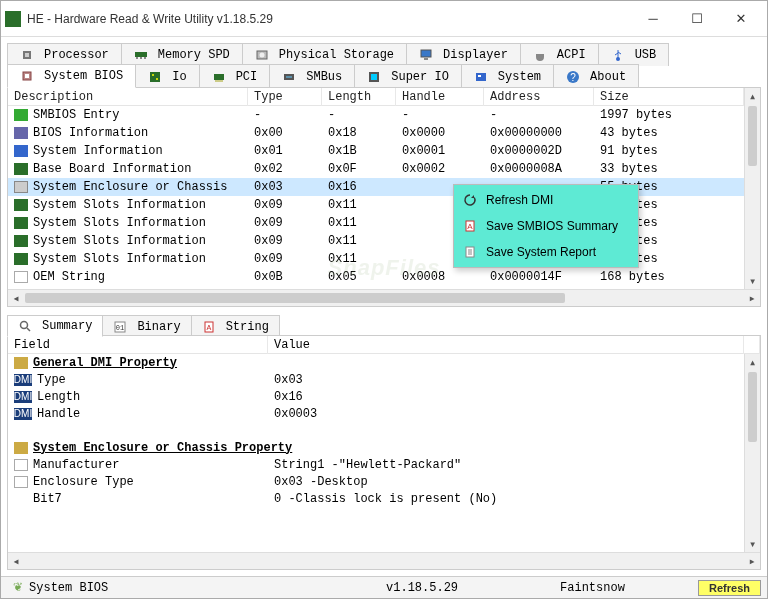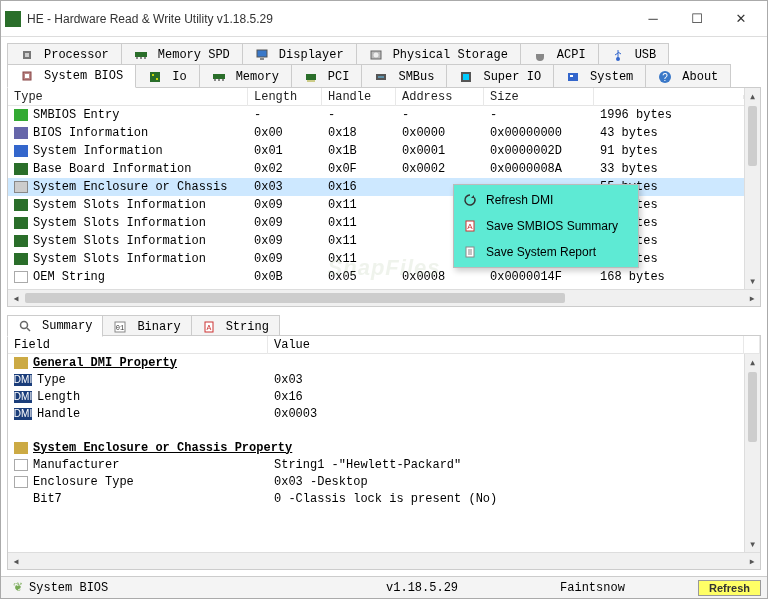--- a/index.html
+++ b/index.html
@@ -139,34 +139,34 @@
             <rect x="2" y="9" width="2" height="2" fill="#888"></rect>
             <rect x="6" y="9" width="2" height="2" fill="#888"></rect>
             <rect x="10" y="9" width="2" height="2" fill="#888"></rect>
           </svg>
         </span>
         <span>Memory SPD</span>
       </div>
       <div class="tab">
         <span class="tabicon">
           <svg width="14" height="14" viewBox="0 0 14 14">
+            <rect x="2" y="3" width="10" height="8" fill="#bbb" stroke="#666"></rect>
+            <circle cx="7" cy="7" r="2.5" fill="#eee"></circle>
+          </svg>
+        </span>
+        <span>Physical Storage</span>
+      </div>
+      <div class="tab">
+        <span class="tabicon">
+          <svg width="14" height="14" viewBox="0 0 14 14">
             <rect x="2" y="2" width="10" height="7" fill="#3a78c8" stroke="#555"></rect>
             <rect x="5" y="10" width="4" height="2" fill="#888"></rect>
           </svg>
         </span>
         <span>Displayer</span>
-      </div>
-      <div class="tab">
-        <span class="tabicon">
-          <svg width="14" height="14" viewBox="0 0 14 14">
-            <rect x="2" y="3" width="10" height="8" fill="#bbb" stroke="#666"></rect>
-            <circle cx="7" cy="7" r="2.5" fill="#eee"></circle>
-          </svg>
-        </span>
-        <span>Physical Storage</span>
       </div>
       <div class="tab">
         <span class="tabicon">
           <svg width="14" height="14" viewBox="0 0 14 14">
             <path d="M4 2v4M10 2v4M3 6h8v3a4 4 0 01-8 0z" fill="#888"></path>
           </svg>
         </span>
         <span>ACPI</span>
       </div>
       <div class="tab">
@@ -195,31 +195,20 @@
             <rect x="2" y="2" width="10" height="10" fill="#2a6e2a"></rect>
             <circle cx="5" cy="5" r="1" fill="#ff0"></circle>
             <circle cx="9" cy="9" r="1" fill="#ff0"></circle>
           </svg>
         </span>
         <span>Io</span>
       </div>
       <div class="tab">
         <span class="tabicon">
           <svg width="14" height="14" viewBox="0 0 14 14">
-            <rect x="1" y="4" width="12" height="5" fill="#2a6e2a"></rect>
-            <rect x="2" y="9" width="2" height="2" fill="#888"></rect>
-            <rect x="6" y="9" width="2" height="2" fill="#888"></rect>
-            <rect x="10" y="9" width="2" height="2" fill="#888"></rect>
-          </svg>
-        </span>
-        <span>Memory</span>
-      </div>
-      <div class="tab">
-        <span class="tabicon">
-          <svg width="14" height="14" viewBox="0 0 14 14">
             <rect x="2" y="4" width="10" height="6" fill="#2a6e2a"></rect>
             <rect x="3" y="10" width="8" height="2" fill="#cc8"></rect>
           </svg>
         </span>
         <span>PCI</span>
       </div>
       <div class="tab">
         <span class="tabicon">
           <svg width="14" height="14" viewBox="0 0 14 14">
             <rect x="2" y="4" width="10" height="6" fill="#555"></rect>
@@ -252,38 +241,39 @@
             <circle cx="7" cy="7" r="6" fill="#3a78c8"></circle>
             <text x="7" y="11" text-anchor="middle" font-size="10" fill="#fff" font-family="Arial">?</text>
           </svg>
         </span>
         <span>About</span>
       </div>
     </div>
 
   <div class="listbox" style="margin-top:-1px;">
     <div class="listhdr">
+      <div class="hc">Description</div>
       <div class="hc">Type</div>
       <div class="hc">Length</div>
       <div class="hc">Handle</div>
       <div class="hc">Address</div>
       <div class="hc">Size</div>
       <div class="hc"></div>
     </div>
     <div class="listbody" id="listbody">
         <div class="row">
           <div class="cell first">
             <span class="ri" style="background:#3a3;"></span>
             <span>SMBIOS Entry</span>
           </div>
           <div class="cell">-</div>
           <div class="cell">-</div>
           <div class="cell">-</div>
           <div class="cell">-</div>
-          <div class="cell">1996 bytes</div>
+          <div class="cell">1997 bytes</div>
           <div></div>
         </div>
         <div class="row">
           <div class="cell first">
             <span class="ri" style="background:#66a;"></span>
             <span>BIOS Information</span>
           </div>
           <div class="cell">0x00</div>
           <div class="cell">0x18</div>
           <div class="cell">0x0000</div>

